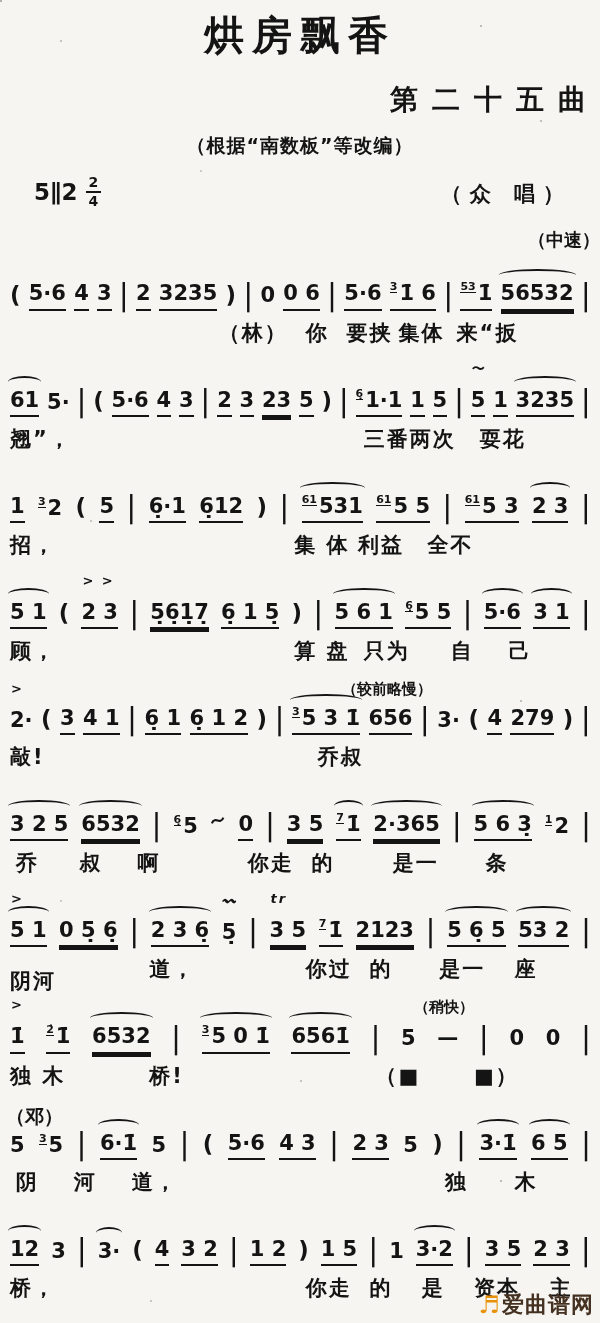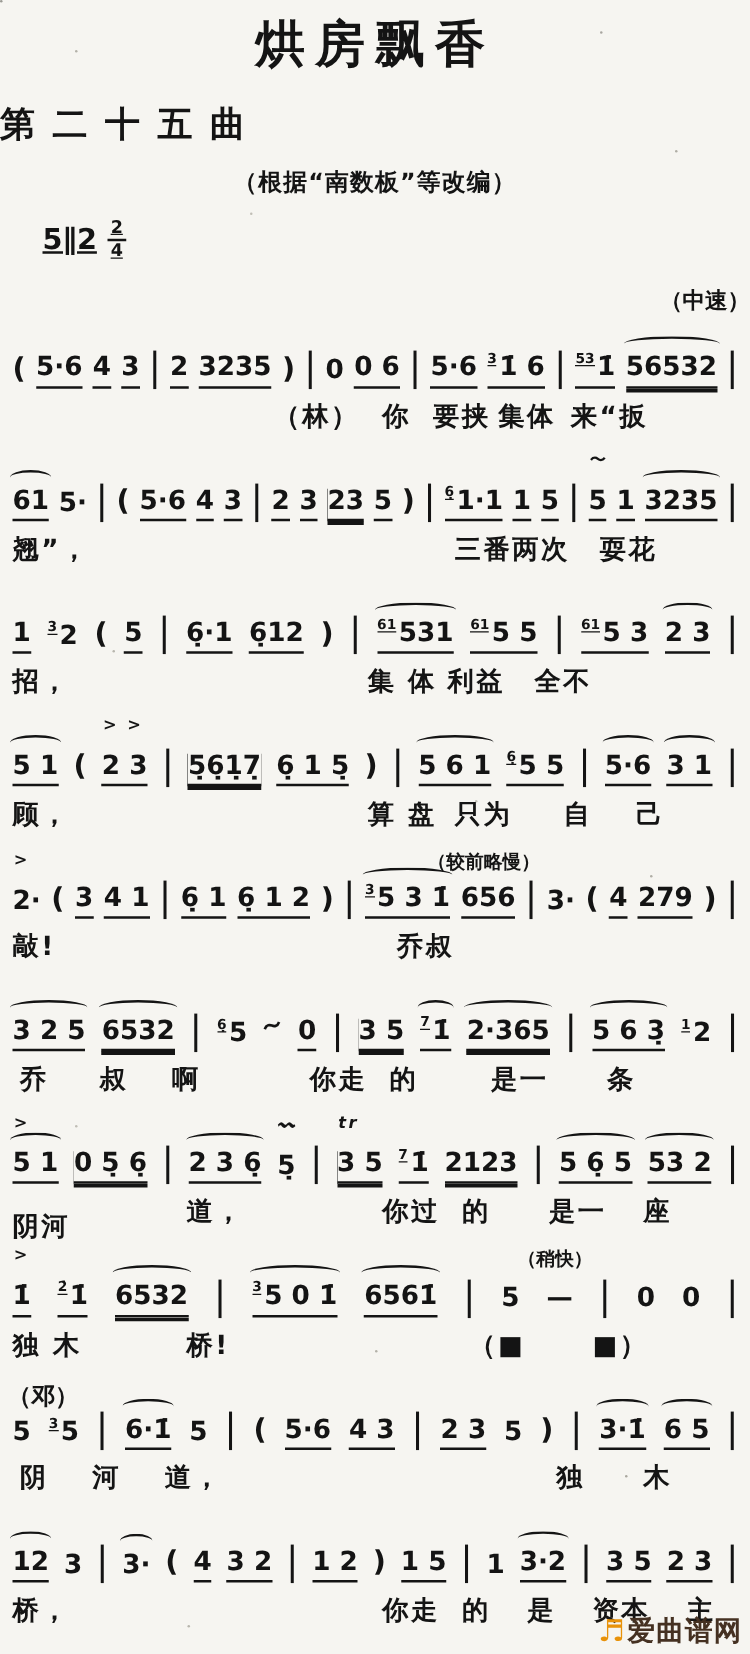--- a/index.html
+++ b/index.html
@@ -8,23 +8,23 @@
     background:#f6f5f1;color:#141414;
     font-family:"DejaVu Sans",sans-serif;
   }
   .speckles{position:absolute;inset:0;pointer-events:none;}
   .speckles i{position:absolute;width:2px;height:2px;background:#9a9a94;border-radius:50%;
     box-shadow:60px 40px 0 #b4b2aa, 480px 25px 0 #a8a6a0, 540px 120px 0 #b0aea6,
     200px 170px 0 #c0beb6, 430px 330px 0 #aaa8a0, 90px 520px 0 #b8b6ae,
     520px 700px 0 #b0aea6, 60px 900px 0 #c0beb6, 300px 1080px 0 #b4b2aa,
     500px 1180px 0 #aaa8a0, 150px 1300px 0 #b8b6ae, 380px 640px 0 #c4c2ba;}
   .title{ text-align:center;font-size:40px;font-weight:bold;letter-spacing:8px;padding-top:8px;}
-  .subtitle{text-align:left;font-size:28px;font-weight:bold;letter-spacing:14px;margin-top:18px;}
+  .subtitle{text-align:right;font-size:28px;font-weight:bold;letter-spacing:14px;margin-top:18px;}
   .adapt{text-align:center;font-size:19px;font-weight:bold;margin-top:14px;letter-spacing:1px;}
-  .sigrow{display:flex;justify-content:space-between;align-items:flex-end;margin:16px 28px 0 34px;text-decoration:underline;}
+  .sigrow{display:flex;justify-content:space-between;align-items:flex-end;margin:16px 28px 0 34px;}
   .sigleft{display:flex;align-items:center;font-weight:bold;}
   .keysig{font-size:23px;font-weight:bold;}
   .frac{display:inline-block;text-align:center;font-size:14px;font-weight:bold;margin-left:8px;line-height:1.05;}
   .frac .num{display:block;border-bottom:2px solid #141414;padding:0 3px 1px;}
   .frac .den{display:block;padding-top:1px;}
   .performer{font-size:21px;font-weight:bold;letter-spacing:8px;}
   .tempo{font-size:18px;font-weight:bold;margin:20px 0 0 28px;text-align:right;}
   .systems{margin-top:2px;}
   .system{position:relative;padding:27px 10px 0 10px;margin-bottom:12px;}
   .musicline{display:flex;justify-content:space-between;align-items:flex-end;position:relative;}
@@ -60,20 +60,21 @@
 <div class="adapt">（根据“南数板”等改编）</div>
 
 <div class="sigrow">
   <div class="sigleft">
     <span class="keysig">5∥2</span>
     <span class="frac">
       <span class="num">2</span>
       <span class="den">4</span>
     </span>
   </div>
+  <div class="performer">（众  唱）</div>
 </div>
 
 <div class="tempo">（中速）</div>
 
 <div class="systems" id="systems">
     <div class="system">
       <div class="musicline">
         <span class="paren">(</span>
         <span class="tok u1">5·6</span>
         <span class="tok u1">4</span>

